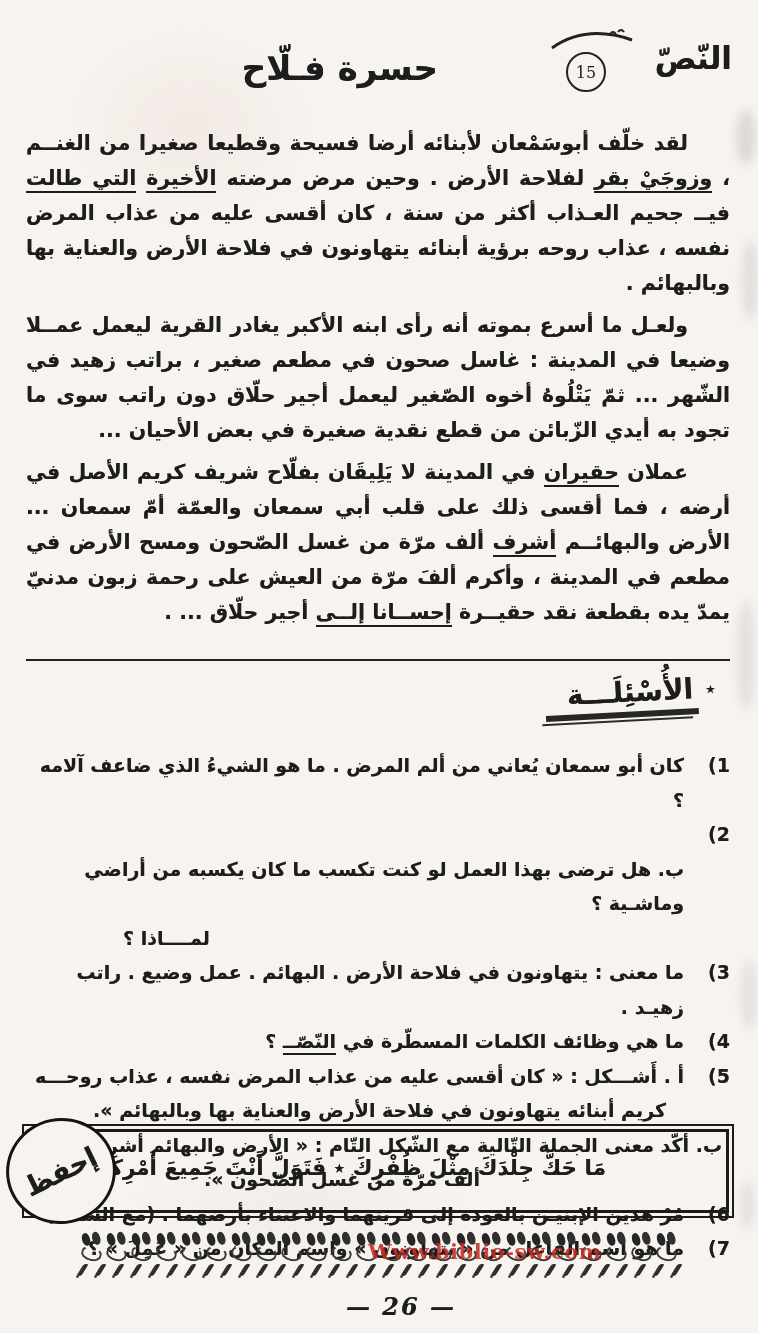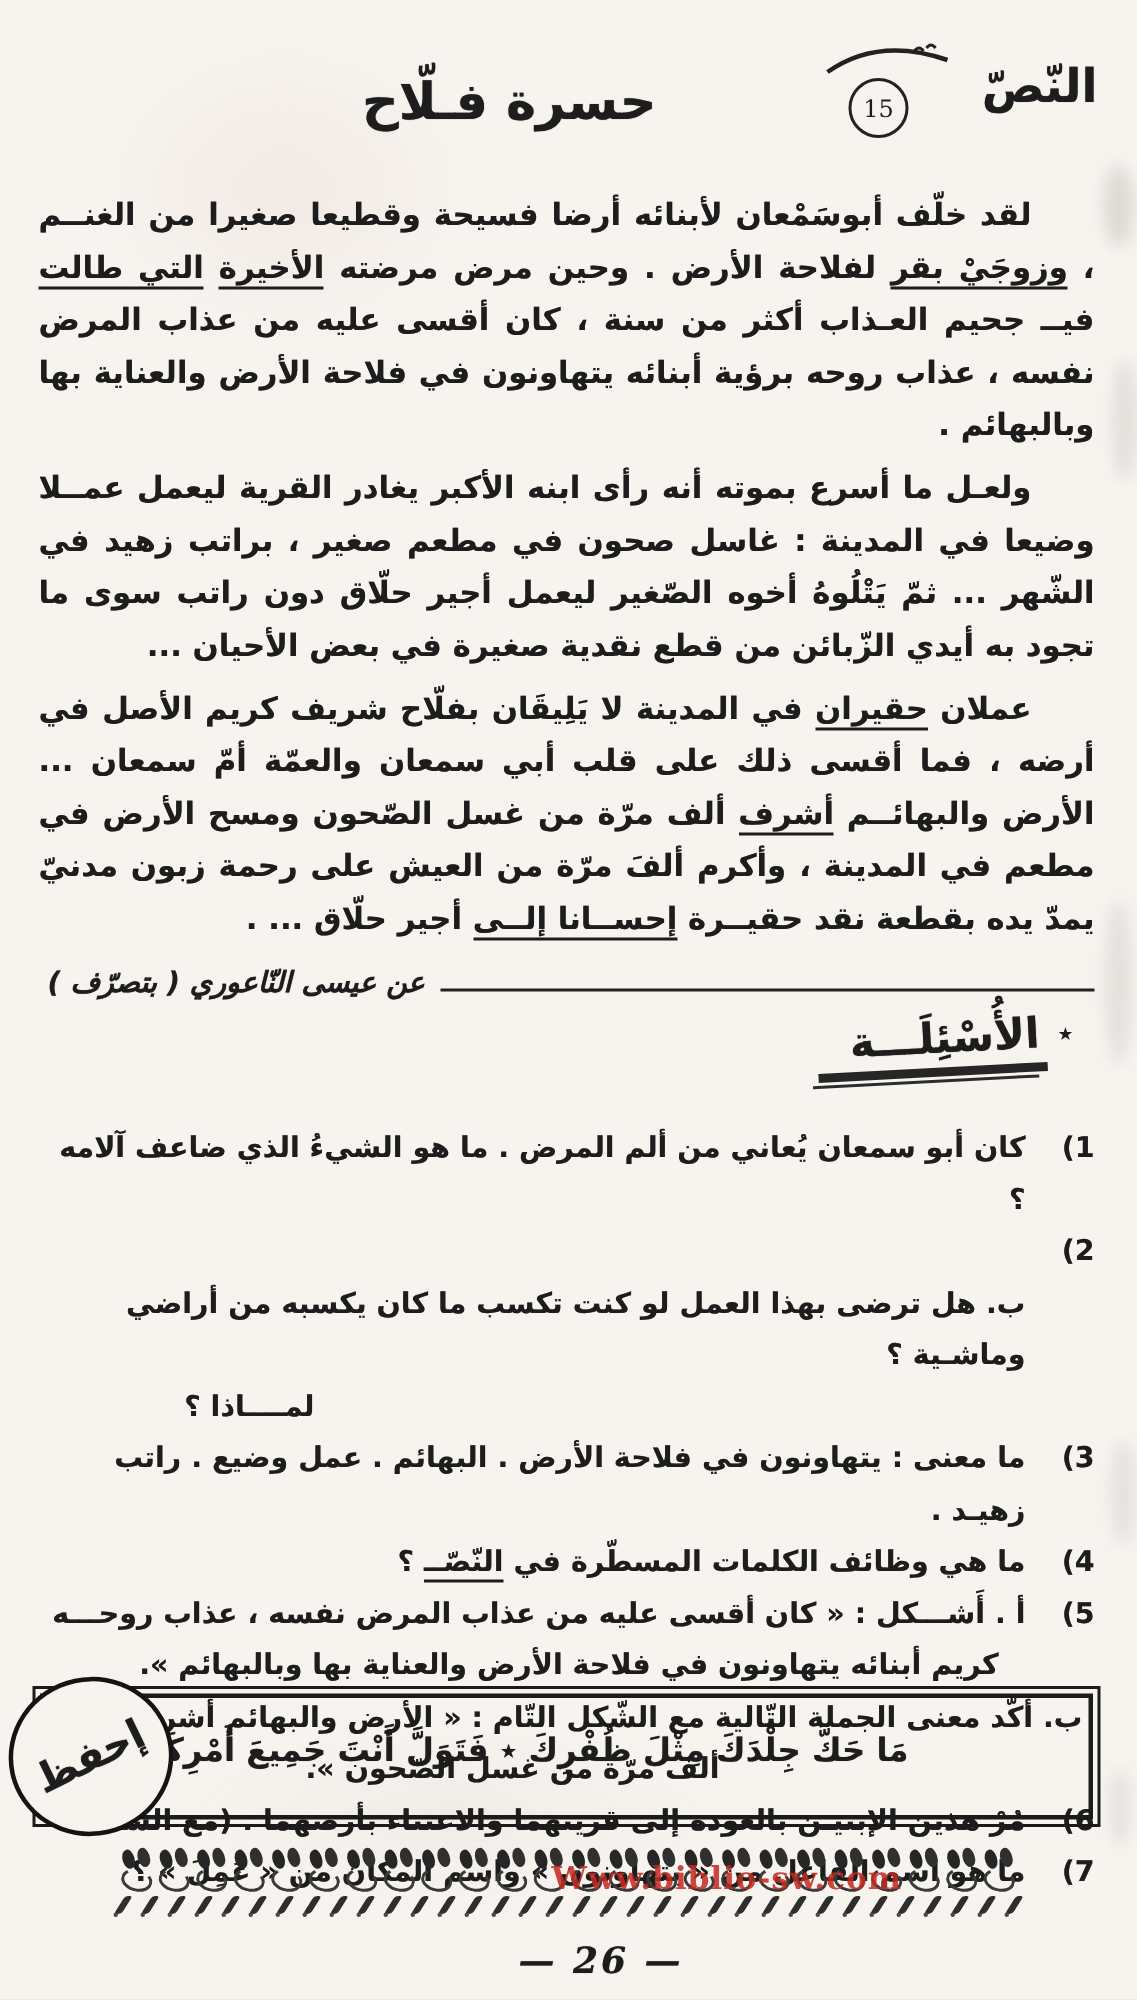--- a/index.html
+++ b/index.html
@@ -111,21 +111,20 @@
 
   <div class="flow">
     <div class="passage">
       <p><span>لقد خلّف أبوسَمْعان لأبنائه أرضا فسيحة وقطيعا صغيرا من الغنــم ، </span><span class="u">وزوجَيْ بقر</span><span> لفلاحة الأرض . وحين مرض مرضته </span><span class="u">الأخيرة</span><span> </span><span class="u">التي طالت</span><span> فيــ جحيم العـذاب أكثر من سنة ، كان أقسى عليه من عذاب المرض نفسه ، عذاب روحه برؤية أبنائه يتهاونون في فلاحة الأرض والعناية بها وبالبهائم .</span></p>
       <p><span>ولعـل ما أسرع بموته أنه رأى ابنه الأكبر يغادر القرية ليعمل عمــلا وضيعا في المدينة : غاسل صحون في مطعم صغير ، براتب زهيد في الشّهر ... ثمّ يَتْلُوهُ أخوه الصّغير ليعمل أجير حلّاق دون راتب سوى ما تجود به أيدي الزّبائن من قطع نقدية صغيرة في بعض الأحيان ...</span></p>
       <p><span>عملان </span><span class="u">حقيران</span><span> في المدينة لا يَلِيقَان بفلّاح شريف كريم الأصل في أرضه ، فما أقسى ذلك على قلب أبي سمعان والعمّة أمّ سمعان ... الأرض والبهائــم </span><span class="u">أشرف</span><span> ألف مرّة من غسل الصّحون ومسح الأرض في مطعم في المدينة ، وأكرم ألفَ مرّة من العيش على رحمة زبون مدنيّ يمدّ يده بقطعة نقد حقيــرة </span><span class="u">إحســانا إلــى</span><span> أجير حلّاق ... .</span></p>
     </div>
 
     <div class="attribution-row">
       <span class="attr-line"></span>
-      <span class="attr-text">عن عيسى النّاعوري ( بتصرّف )</span>
     </div>
 
     <div class="q-heading">
       <span class="q-star">٭</span><span class="qh-word">الأُسْئِلَـــة</span>
     </div>
 
     <div class="questions">
         <div class="q-row ind0">
           <span class="q-num">1)</span>
           <span class="q-text"><span>كان أبو سمعان يُعاني من ألم المرض . ما هو الشيءُ الذي ضاعف آلامه ؟</span></span>

